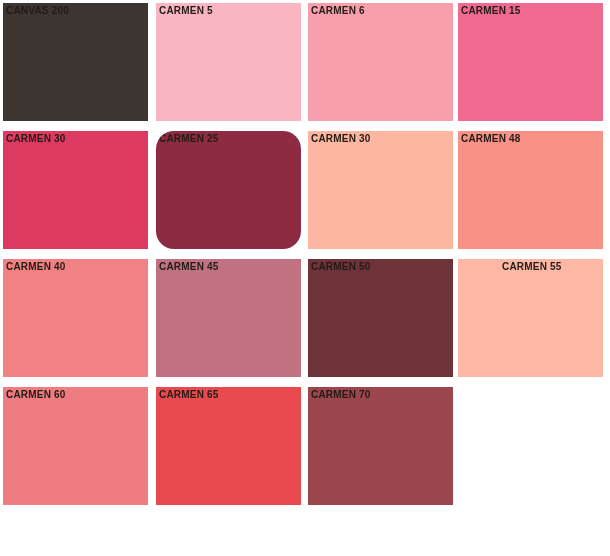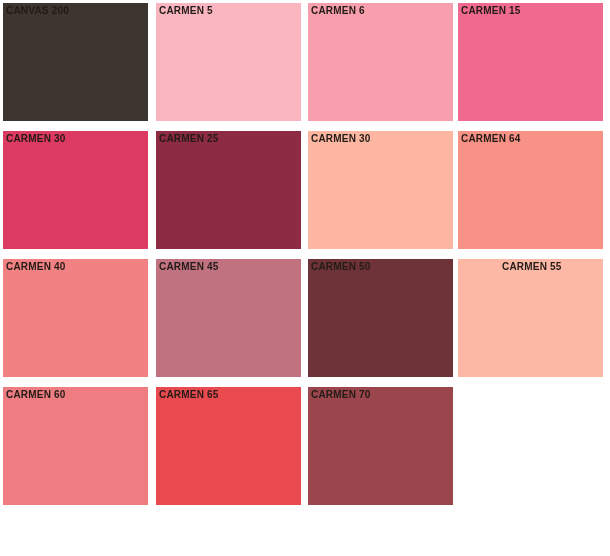--- a/index.html
+++ b/index.html
@@ -64,28 +64,28 @@
   <div class="swatch col-2 row-0" style="background-color: rgb(248, 159, 174);">
     <span class="swatch-label" style="color: rgb(35, 27, 22);">CARMEN 6</span>
   </div>
   <div class="swatch col-3 row-0" style="background-color: rgb(240, 105, 142); padding-left: 38px;">
     <span class="swatch-label" style="color: rgb(35, 27, 22);">CARMEN 15</span>
   </div>
 
   <div class="swatch col-0 row-1" style="background-color: rgb(220, 58, 96);">
     <span class="swatch-label" style="color: rgb(35, 27, 22);">CARMEN 30</span>
   </div>
-  <div class="swatch col-1 row-1" style="background-color: rgb(140, 43, 65);">
+  <div class="swatch col-1 row-1" style="background-color: rgb(140, 43, 65); border-radius: 18px;">
     <span class="swatch-label" style="color: rgb(35, 27, 22);">CARMEN 25</span>
   </div>
   <div class="swatch col-2 row-1" style="background-color: rgb(252, 182, 162);">
     <span class="swatch-label" style="color: rgb(35, 27, 22);">CARMEN 30</span>
   </div>
   <div class="swatch col-3 row-1" style="background-color: rgb(248, 145, 134);">
-    <span class="swatch-label" style="color: rgb(35, 27, 22);">CARMEN 64</span>
+    <span class="swatch-label" style="color: rgb(35, 27, 22);">CARMEN 48</span>
   </div>
 
   <div class="swatch col-0 row-2" style="background-color: rgb(242, 129, 131);">
     <span class="swatch-label" style="color: rgb(35, 27, 22);">CARMEN 40</span>
   </div>
   <div class="swatch col-1 row-2" style="background-color: rgb(192, 114, 128);">
     <span class="swatch-label" style="color: rgb(35, 27, 22);">CARMEN 45</span>
   </div>
   <div class="swatch col-2 row-2" style="background-color: rgb(110, 51, 56);">
     <span class="swatch-label" style="color: rgb(35, 27, 22);">CARMEN 50</span>

